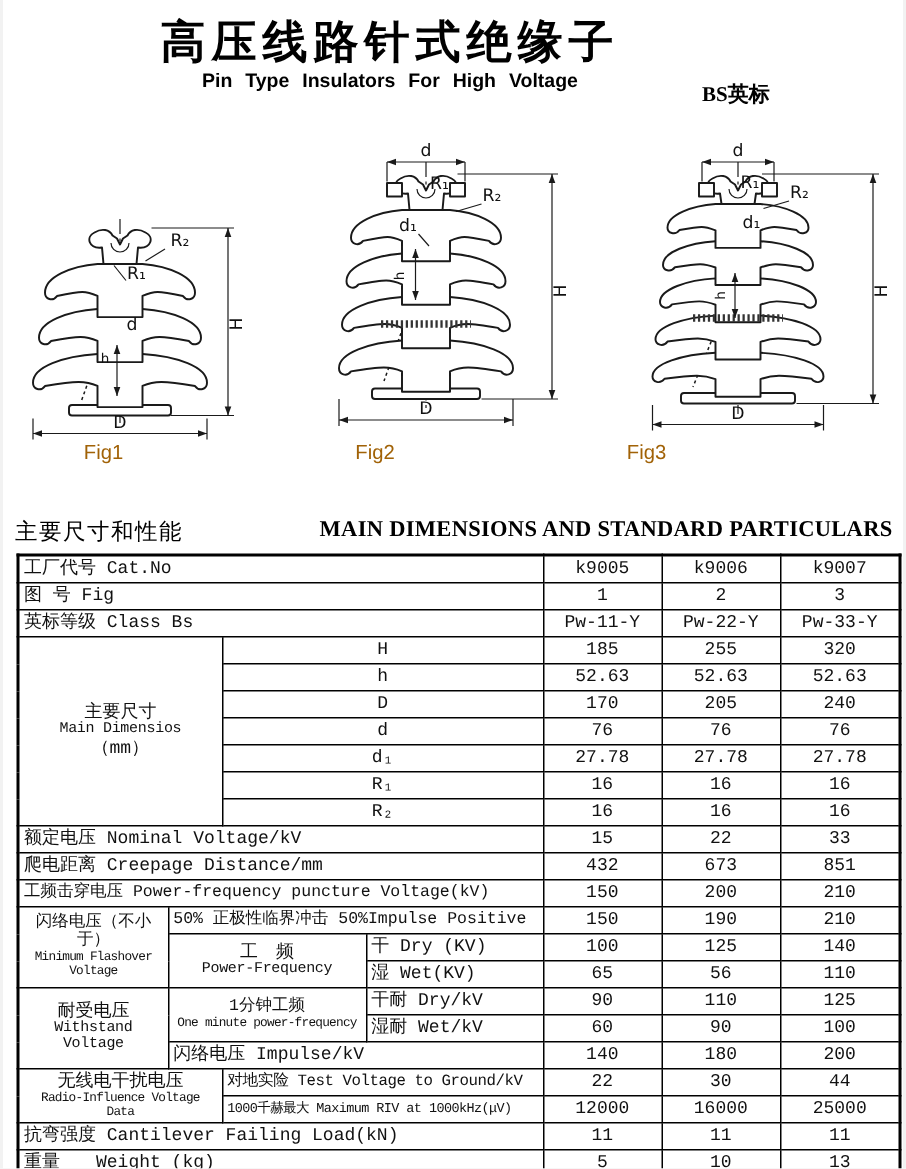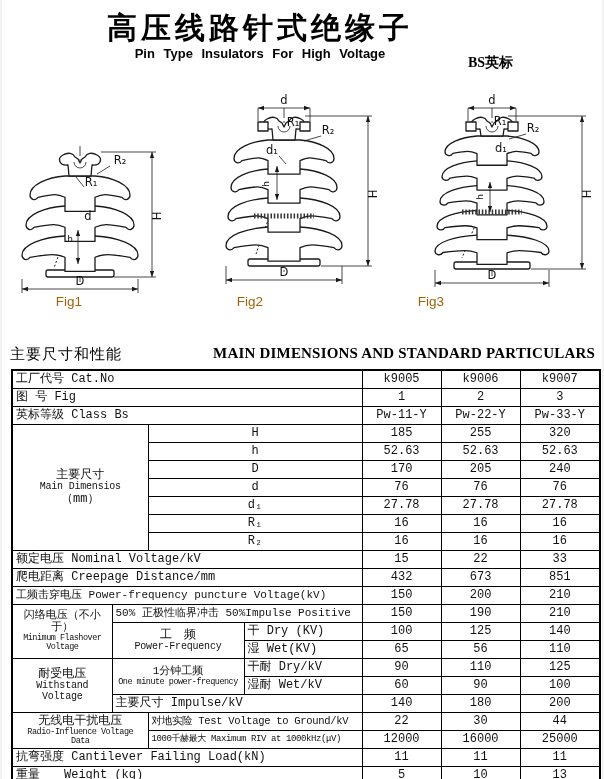--- a/index.html
+++ b/index.html
@@ -319,21 +319,21 @@
       <td class="v">110</td>
       <td class="v">125</td>
     </tr>
     <tr>
       <td>湿耐 Wet/kV</td>
       <td class="v">60</td>
       <td class="v">90</td>
       <td class="v">100</td>
     </tr>
     <tr>
-      <td colspan="3">主要尺寸 Impulse/kV</td>
+      <td colspan="3">闪络电压 Impulse/kV</td>
       <td class="v">140</td>
       <td class="v">180</td>
       <td class="v">200</td>
     </tr>
     <tr>
       <td rowspan="2" colspan="2" class="c">
         <span class="blk">无线电干扰电压</span>
         <span class="blk xs">Radio-Influence Voltage Data</span>
       </td>
       <td colspan="2" class="f10">对地实险 Test Voltage to Ground/kV</td>

